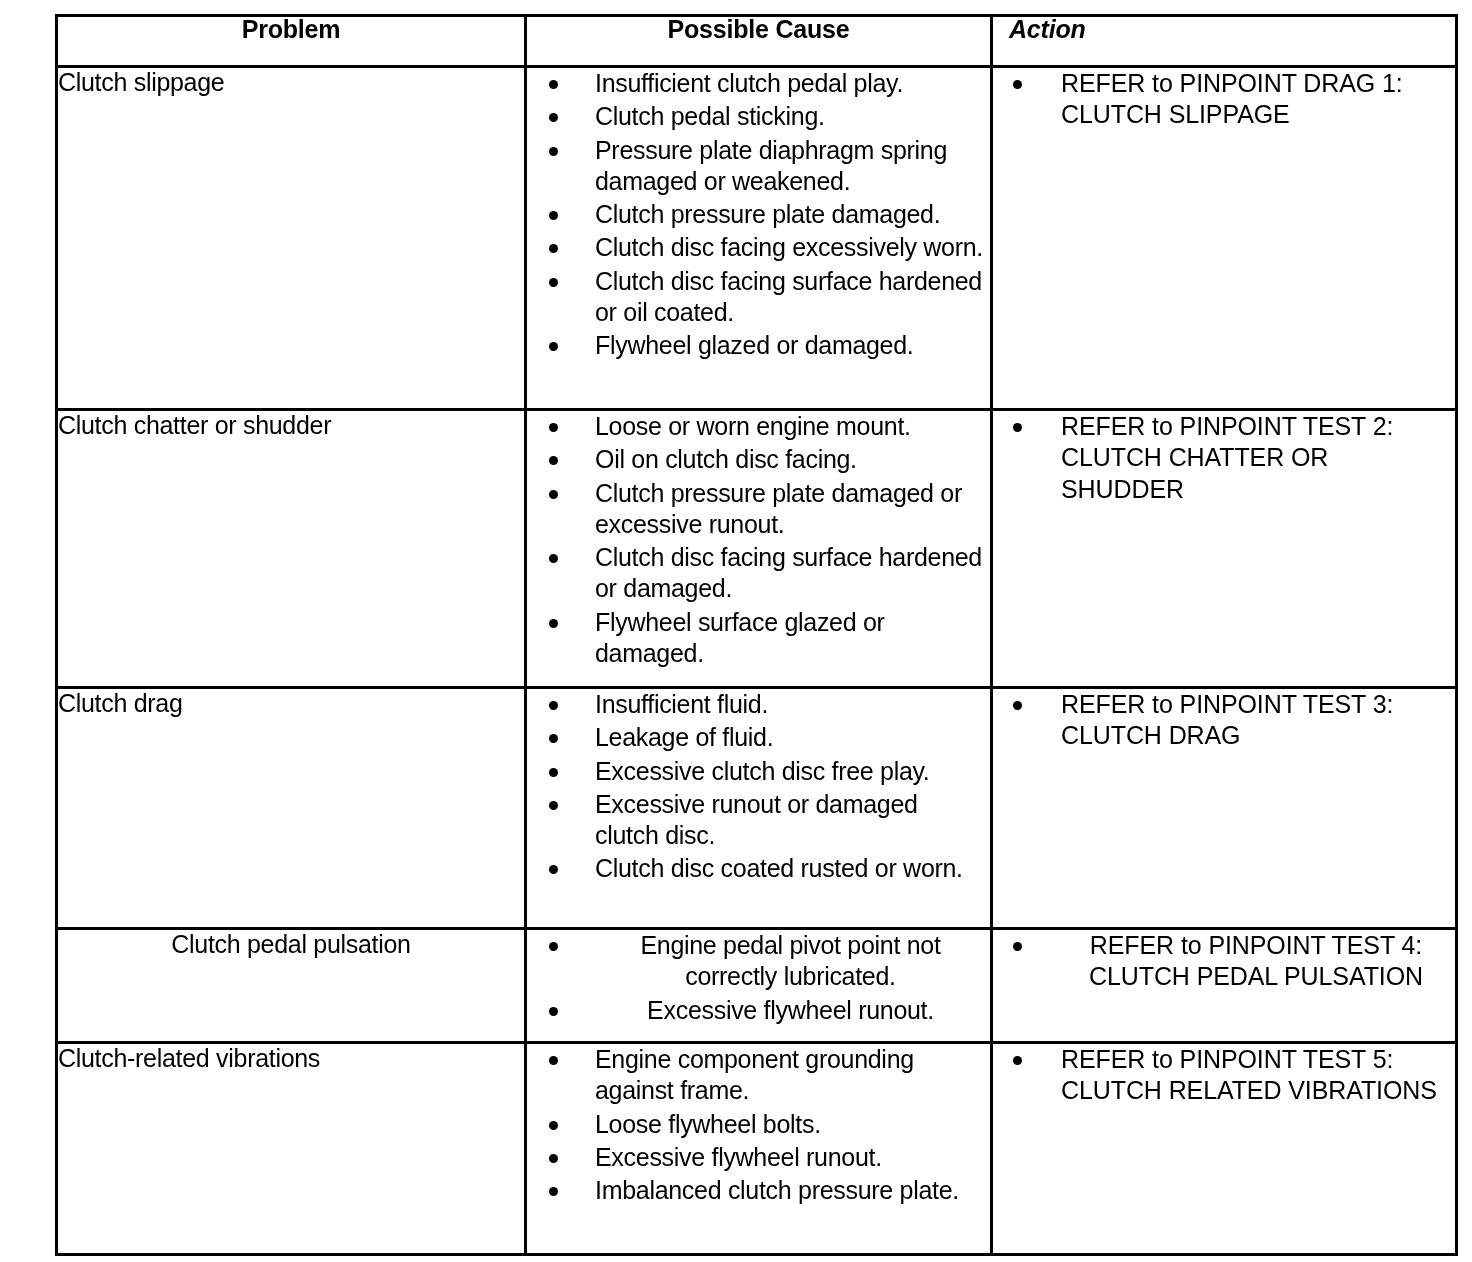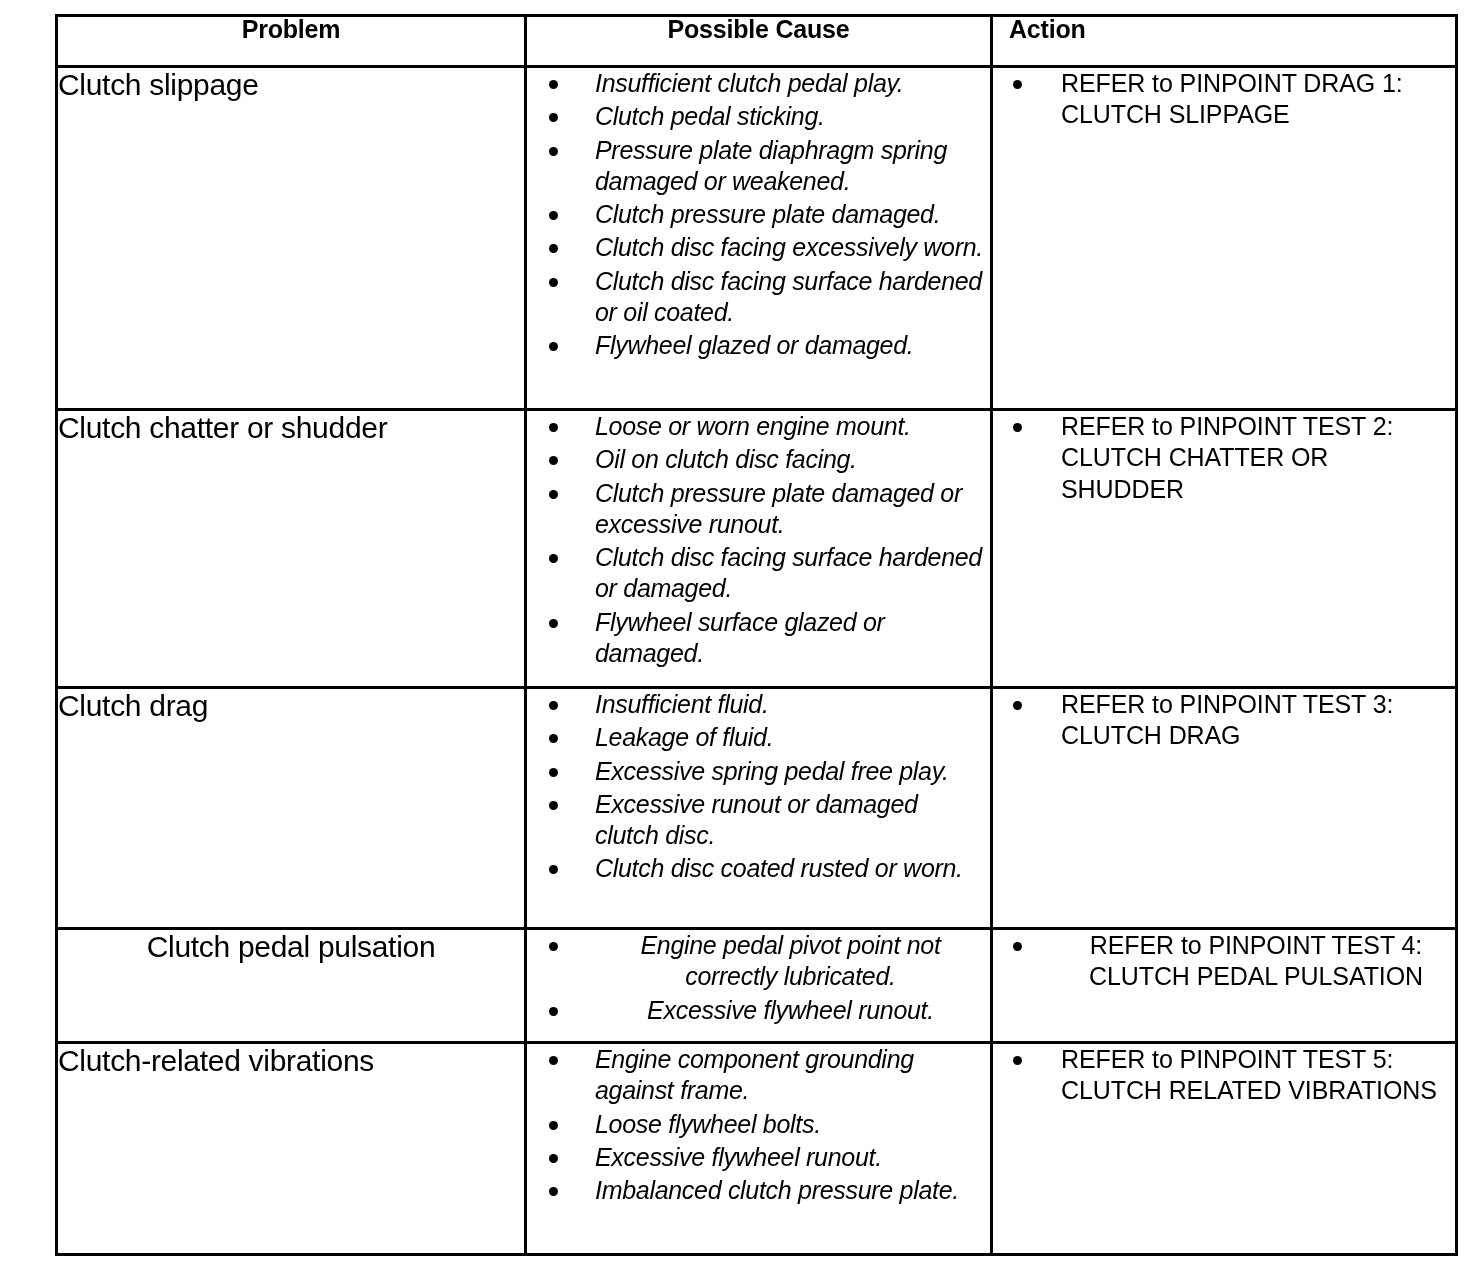--- a/index.html
+++ b/index.html
@@ -54,28 +54,29 @@
   .hdr-text {
     font-size: 25px;
     font-weight: bold;
     letter-spacing: -0.2px;
     line-height: 1;
   }
   .hdr-center { text-align: center; }
   .hdr-left {
     text-align: left;
     padding-left: 16px;
+    font-style: italic;
   }
 
   
   td.problem-cell {
     padding: 12px 10px 10px 12px;
   }
   .problem-text {
-    font-size: 30px;
+    font-size: 25px;
     line-height: 1.12;
     letter-spacing: -0.3px;
   }
 
   td.cause-cell,
   td.action-cell {
     padding: 12px 8px 12px 0;
   }
 
   ul.bullets {
@@ -87,21 +88,20 @@
     position: relative;
     font-size: 25px;
     line-height: 1.25;
     letter-spacing: -0.3px;
     margin: 0 0 2px 0;
   }
   
   td.cause-cell ul.bullets > li {
     padding-left: 68px;
     padding-right: 4px;
-    font-style: italic;
   }
   
   td.action-cell ul.bullets > li {
     padding-left: 68px;
     padding-right: 4px;
     letter-spacing: -0.1px;
   }
   ul.bullets > li > .bullet-dot {
     position: absolute;
     left: 22px;
@@ -245,21 +245,21 @@
             <li>
               <span class="bullet-dot"></span>
               <span class="li-text">Insufficient fluid.</span>
             </li>
             <li>
               <span class="bullet-dot"></span>
               <span class="li-text">Leakage of fluid.</span>
             </li>
             <li>
               <span class="bullet-dot"></span>
-              <span class="li-text">Excessive spring pedal free play.</span>
+              <span class="li-text">Excessive clutch disc free play.</span>
             </li>
             <li>
               <span class="bullet-dot"></span>
               <span class="li-text">Excessive runout or damaged clutch disc.</span>
             </li>
             <li>
               <span class="bullet-dot"></span>
               <span class="li-text">Clutch disc coated rusted or worn.</span>
             </li>
           </ul>

